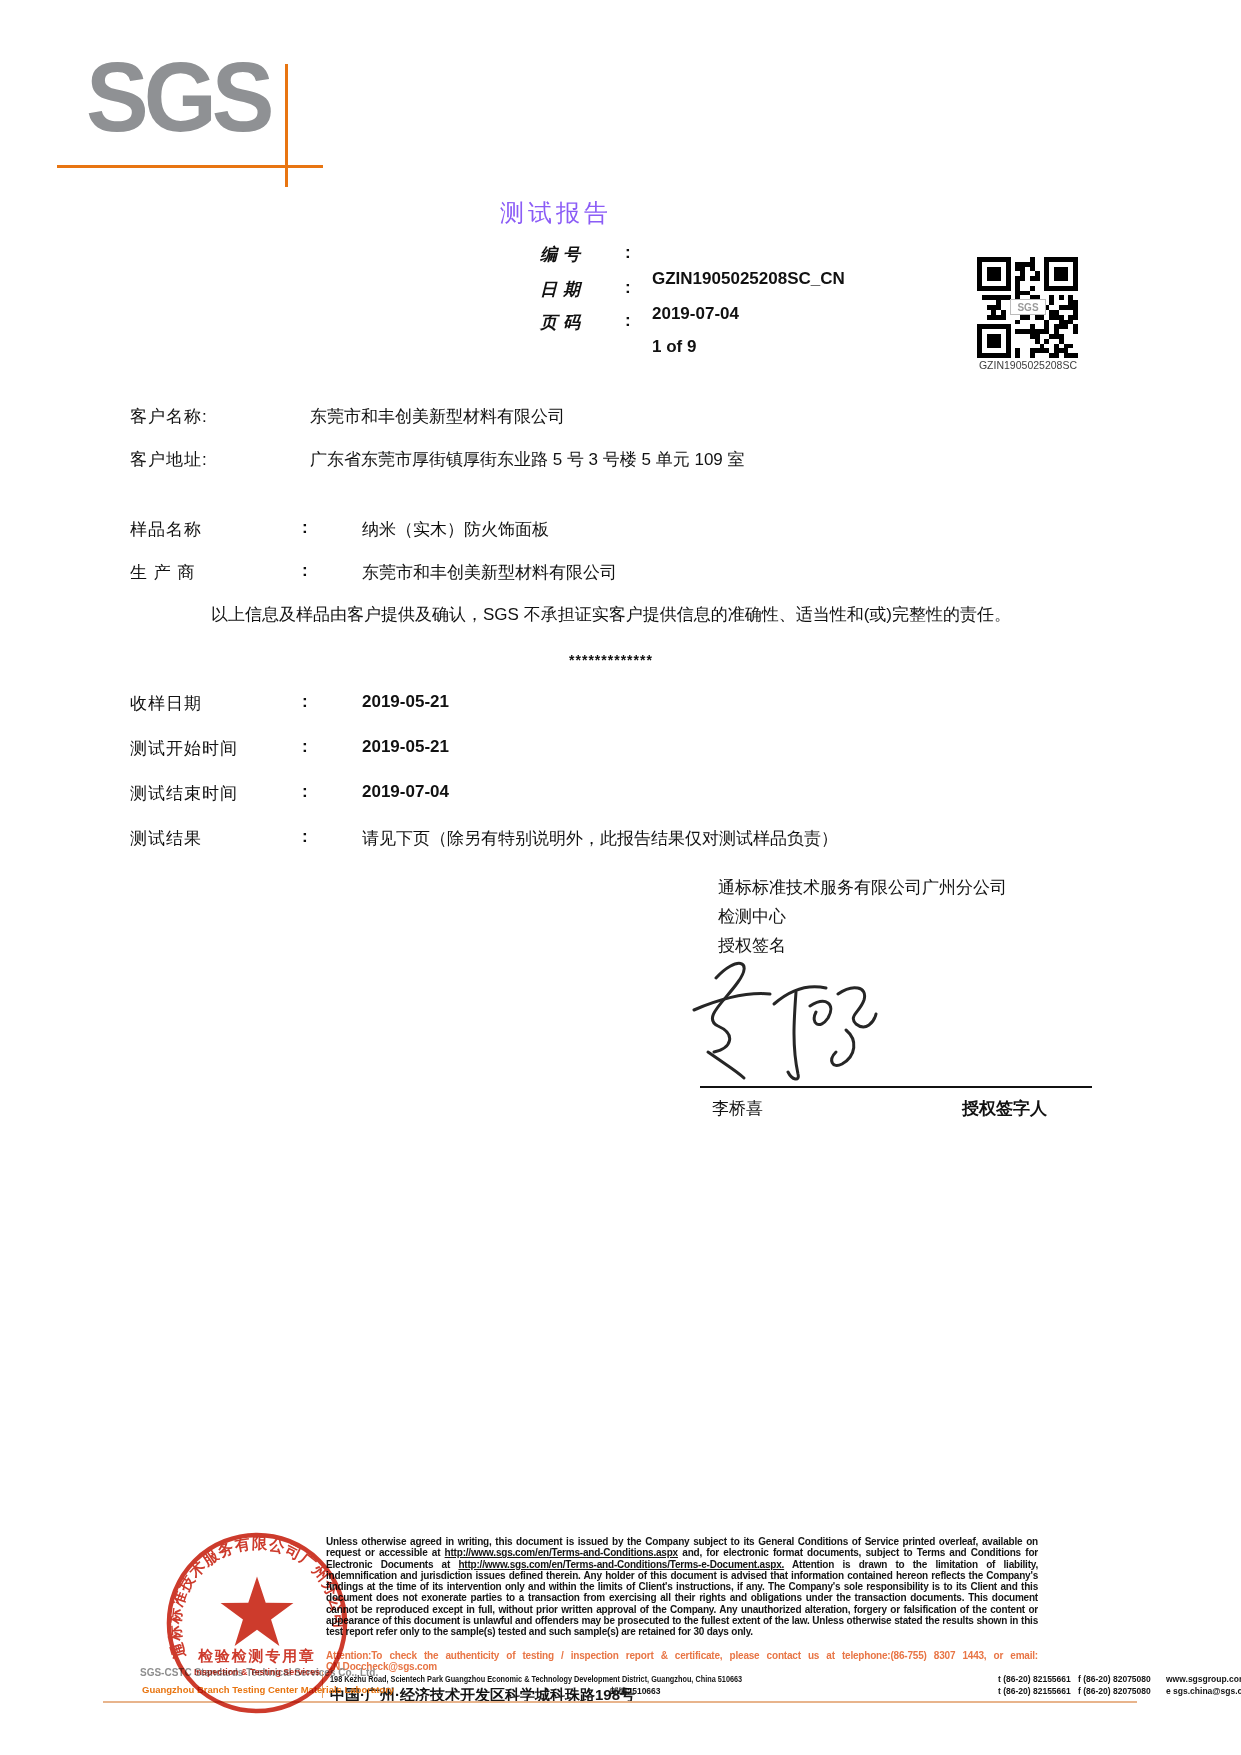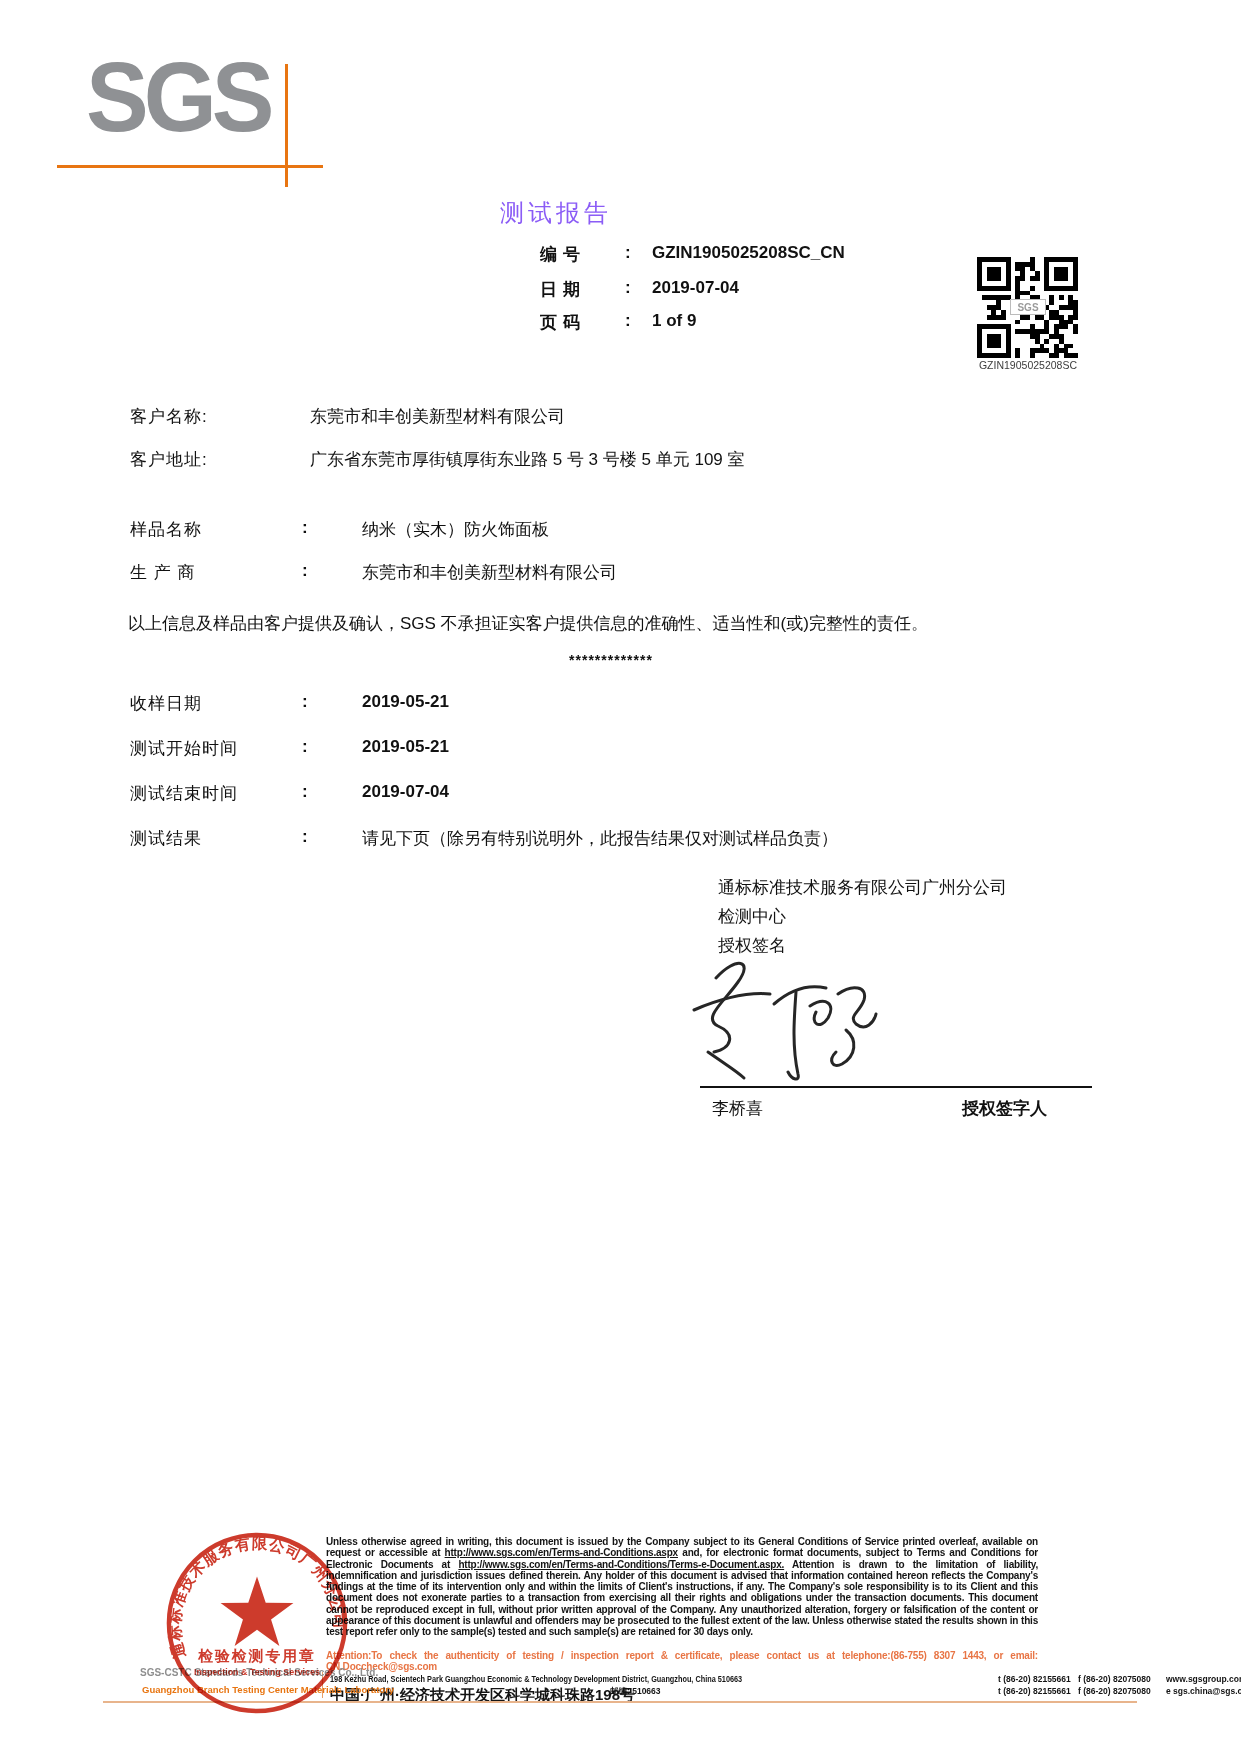--- a/index.html
+++ b/index.html
@@ -9,37 +9,37 @@
   .abs { position:absolute; }
 
   
   .logo-text { left:86px; top:46px; font-size:94px; font-weight:bold; color:#8f9194; letter-spacing:-5px; line-height:1.1; transform:scaleY(1.04); }
   .logo-hline { left:57px; top:165px; width:266px; height:3px; background:#e87511; }
   .logo-vline { left:285px; top:64px; width:3px; height:123px; background:#e87511; }
 
   
   .doc-title { left:500px; top:197px; font-size:24px; font-weight:normal; letter-spacing:4px; color:#8b5cf6; }
   .hrow { font-size:17px; font-weight:bold; color:#111; }
-  .hrow .lbl { position:absolute; left:0; width:70px; letter-spacing:6px; }
+  .hrow .lbl { position:absolute; left:0; width:70px; letter-spacing:6px;font-style:italic; }
   .hrow .col { position:absolute; left:85px; }
-  .hrow .val { position:absolute; left:112px; white-space:nowrap; }
+  .hrow .val { position:absolute; left:112px; white-space:nowrap;margin-top:26px; }
 
   
   .qr-box { left:977px; top:257px; width:101px; height:101px; }
   .qr-caption { left:952px; top:359px; width:152px; text-align:center; font-size:10.5px; color:#3c3c3c; }
 
   
   .brow { font-size:17px; color:#111; white-space:nowrap; }
   .brow .lbl { position:absolute; left:130px; letter-spacing:1px; }
   .brow .col { position:absolute; left:302px; font-weight:bold; }
   .brow .val { position:absolute; left:362px; }
   .brow .val2 { position:absolute; left:310px; }
   .brow .bold { font-weight:bold; }
 
-  .disclaimer { left:128px; top:601px; width:966px; font-size:17px; color:#111; text-align:left; line-height:28px;margin-top:9px; }
+  .disclaimer { left:128px; top:601px; width:966px; font-size:17px; color:#111; text-align:center; line-height:28px; }
   .stars { left:128px; top:652px; width:966px; text-align:center; font-size:14px; font-weight:bold; letter-spacing:1px; color:#111; }
 
   
   .issuer { left:718px; top:873px; font-size:17px; color:#111; line-height:29px; white-space:nowrap; }
   .sig-svg { left:678px; top:948px; }
   .sig-line { left:700px; top:1086px; width:392px; height:2px; background:#111; }
   .signer-name { left:712px; top:1097px; font-size:17px; color:#111; }
   .signer-title { left:962px; top:1097px; font-size:17px; color:#111;font-weight:bold; }
 
   

